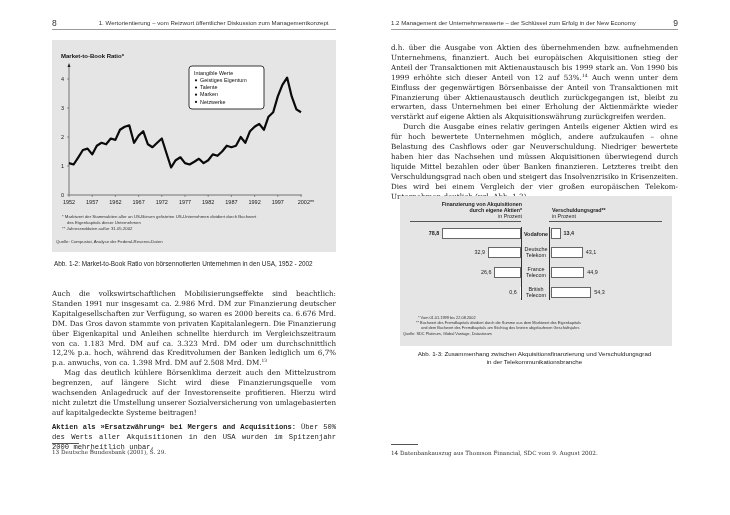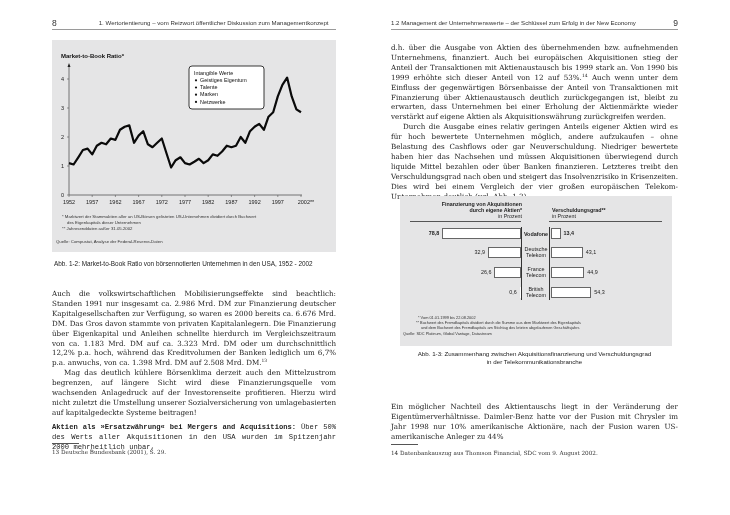--- a/index.html
+++ b/index.html
@@ -201,19 +201,16 @@
       <div style="padding-left:5px;">und dem Buchwert des Fremdkapitals am Stichtag des letzten abgelaufenen Geschäftsjahrs</div>
     </div>
     <div class="fig-note" style="left:3px; top:136px; font-size:3.9px; line-height:4.8px;">Quelle: SDC Platinum, Global Vantage, Datastream</div>
   </div>
 
   <div class="caption" style="left:0; width:287px; top:350px; text-align:center; font-size:6.2px; line-height:8px;">
     <div>Abb. 1-3: Zusammenhang zwischen Akquisitionsfinanzierung und Verschuldungsgrad</div>
     <div>in der Telekommunikationsbranche</div>
   </div>
 
-  <div class="body-text" style="top:402px;">
-    <p>Ein möglicher Nachteil des Aktientauschs liegt in der Veränderung der Eigentümerverhältnisse. Daimler-Benz hatte vor der Fusion mit Chrysler im Jahr 1998 nur 10% amerikanische Aktionäre, nach der Fusion waren US-amerikanische Anleger zu 44%</p>
-  </div>
 
   <div class="fn-rule" style="top:444px;"></div>
   <div class="footnote" style="top:450px;">14  Datenbankauszug aus Thomson Financial, SDC vom 9. August 2002.</div>
 </div>
 
 </body></html>

